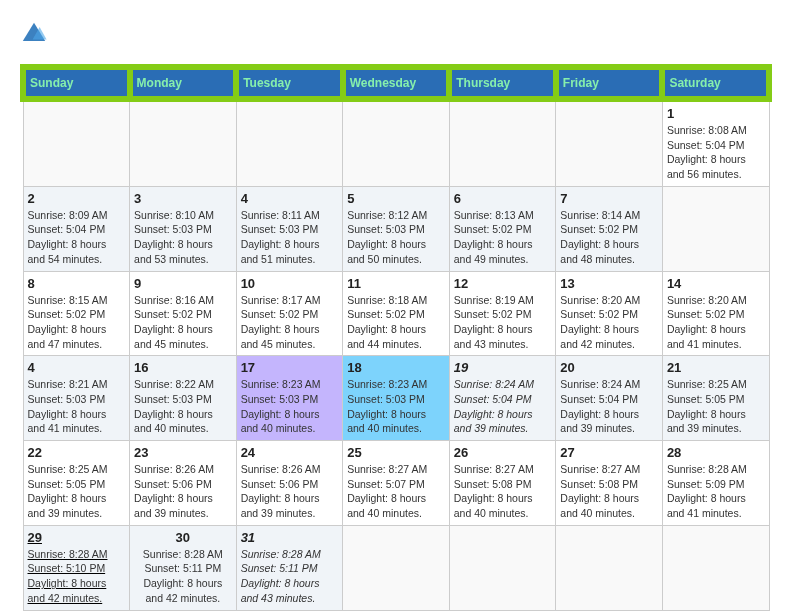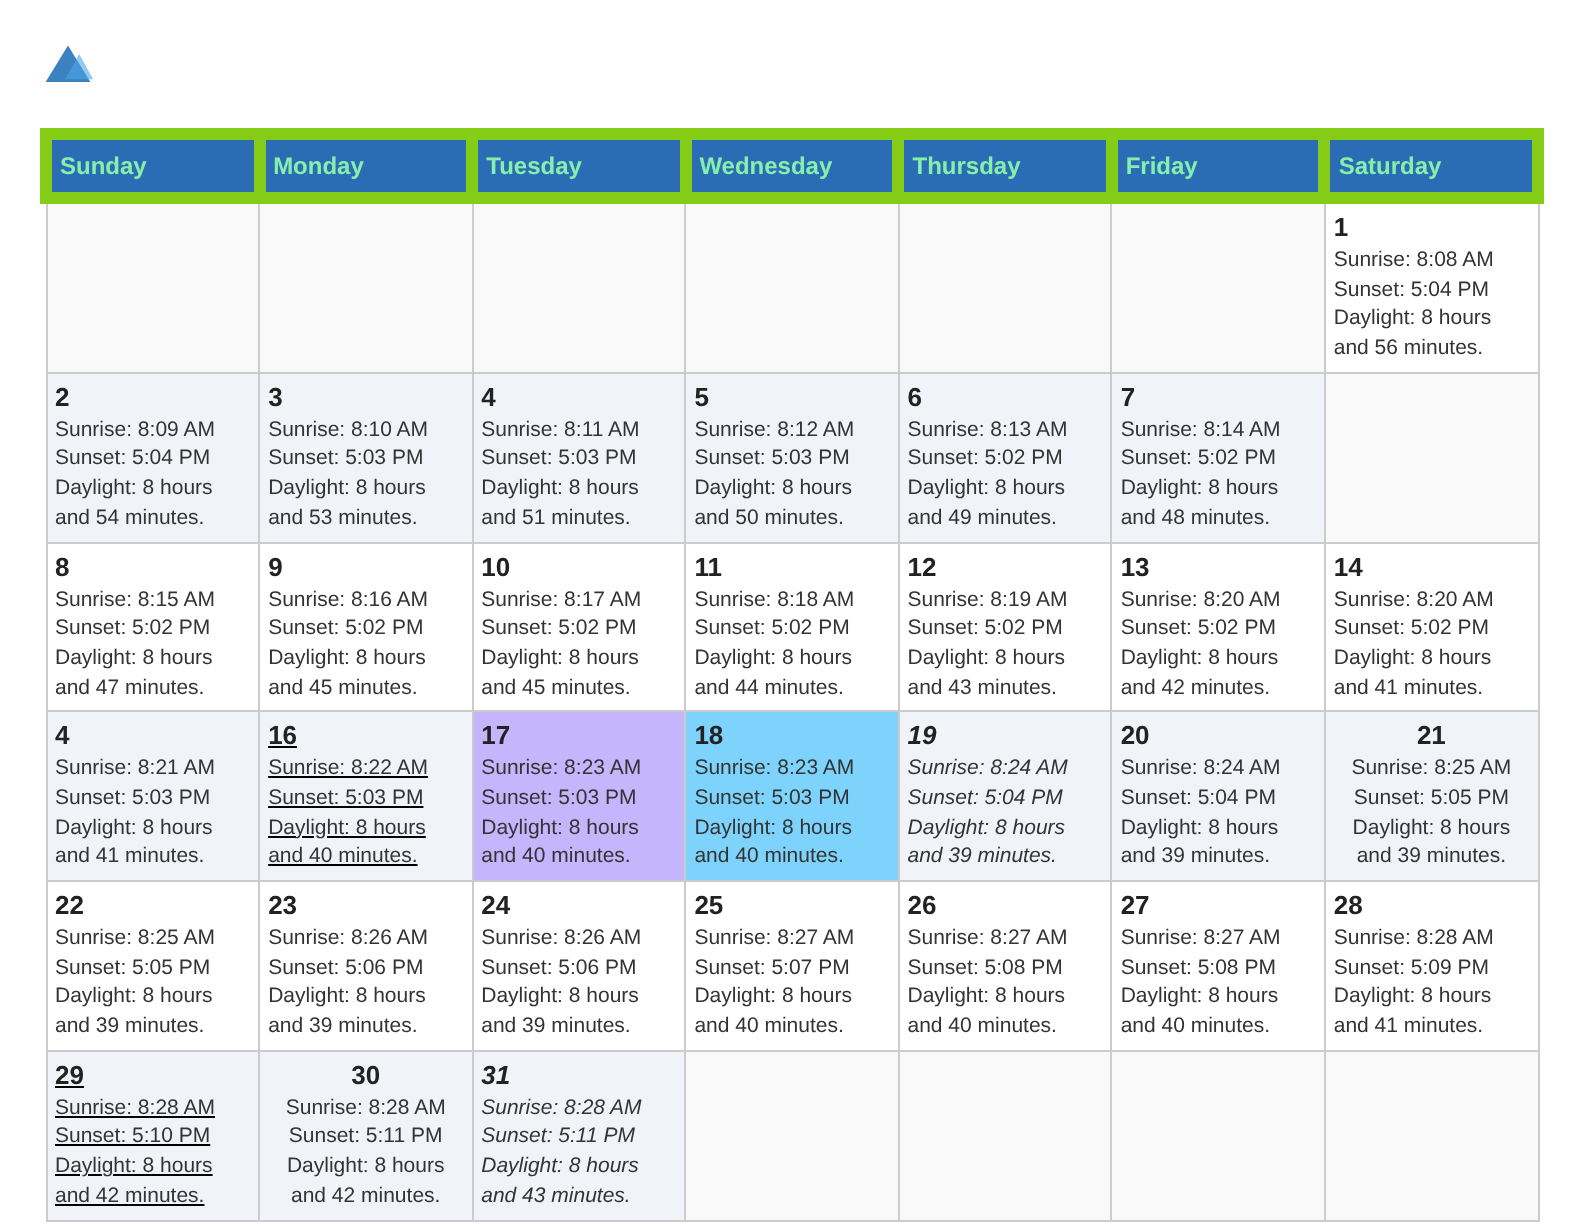--- a/index.html
+++ b/index.html
@@ -184,41 +184,41 @@
         <td>
           <span class="day-number">14</span>
           <div class="day-info">Sunrise: 8:20 AM<br>Sunset: 5:02 PM<br>Daylight: 8 hours and 41 minutes.</div>
         </td>
       </tr>
       <tr>
         <td style="background: rgb(240, 244, 248);">
           <span class="day-number">4</span>
           <div class="day-info">Sunrise: 8:21 AM<br>Sunset: 5:03 PM<br>Daylight: 8 hours and 41 minutes.</div>
         </td>
-        <td style="background: rgb(240, 244, 248); text-decoration: underline;">
+        <td style="background: rgb(240, 244, 248);">
           <span class="day-number">16</span>
           <div class="day-info">Sunrise: 8:22 AM<br>Sunset: 5:03 PM<br>Daylight: 8 hours and 40 minutes.</div>
         </td>
         <td style="background: #c4b5fd;">
           <span class="day-number">17</span>
           <div class="day-info">Sunrise: 8:23 AM<br>Sunset: 5:03 PM<br>Daylight: 8 hours and 40 minutes.</div>
         </td>
         <td style="background: #7dd3fc;">
           <span class="day-number">18</span>
           <div class="day-info">Sunrise: 8:23 AM<br>Sunset: 5:03 PM<br>Daylight: 8 hours and 40 minutes.</div>
         </td>
         <td style="background: rgb(240, 244, 248); font-style: italic;">
           <span class="day-number">19</span>
           <div class="day-info">Sunrise: 8:24 AM<br>Sunset: 5:04 PM<br>Daylight: 8 hours and 39 minutes.</div>
         </td>
         <td style="background: rgb(240, 244, 248);">
           <span class="day-number">20</span>
           <div class="day-info">Sunrise: 8:24 AM<br>Sunset: 5:04 PM<br>Daylight: 8 hours and 39 minutes.</div>
         </td>
-        <td style="background: rgb(240, 244, 248); text-align: center;">
+        <td style="background: rgb(240, 244, 248);">
           <span class="day-number">21</span>
           <div class="day-info">Sunrise: 8:25 AM<br>Sunset: 5:05 PM<br>Daylight: 8 hours and 39 minutes.</div>
         </td>
       </tr>
       <tr>
         <td>
           <span class="day-number">22</span>
           <div class="day-info">Sunrise: 8:25 AM<br>Sunset: 5:05 PM<br>Daylight: 8 hours and 39 minutes.</div>
         </td>
         <td>

